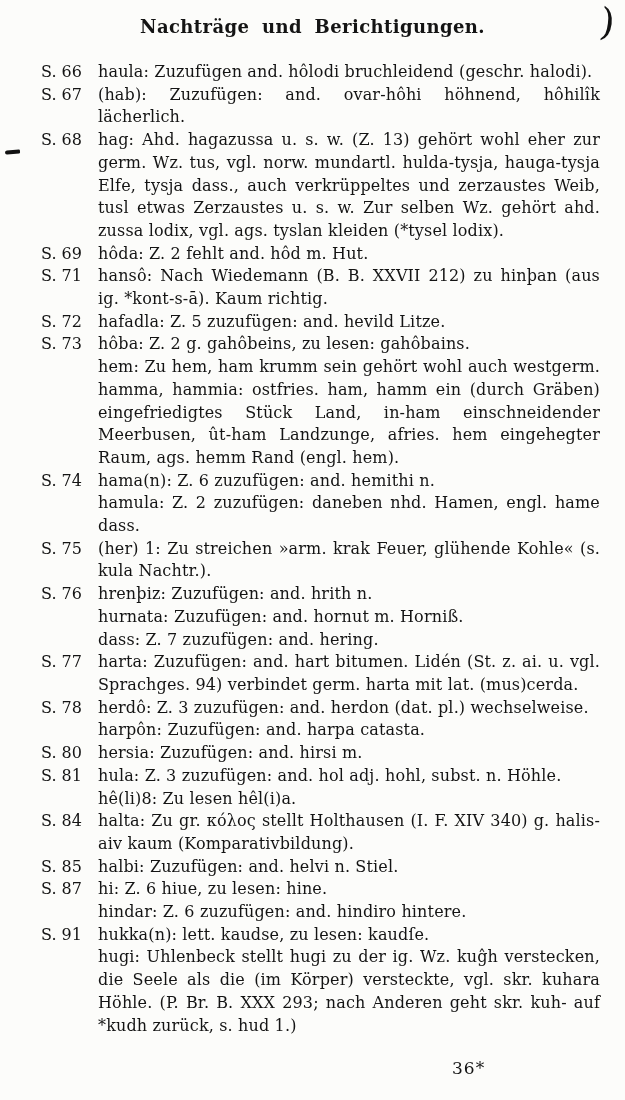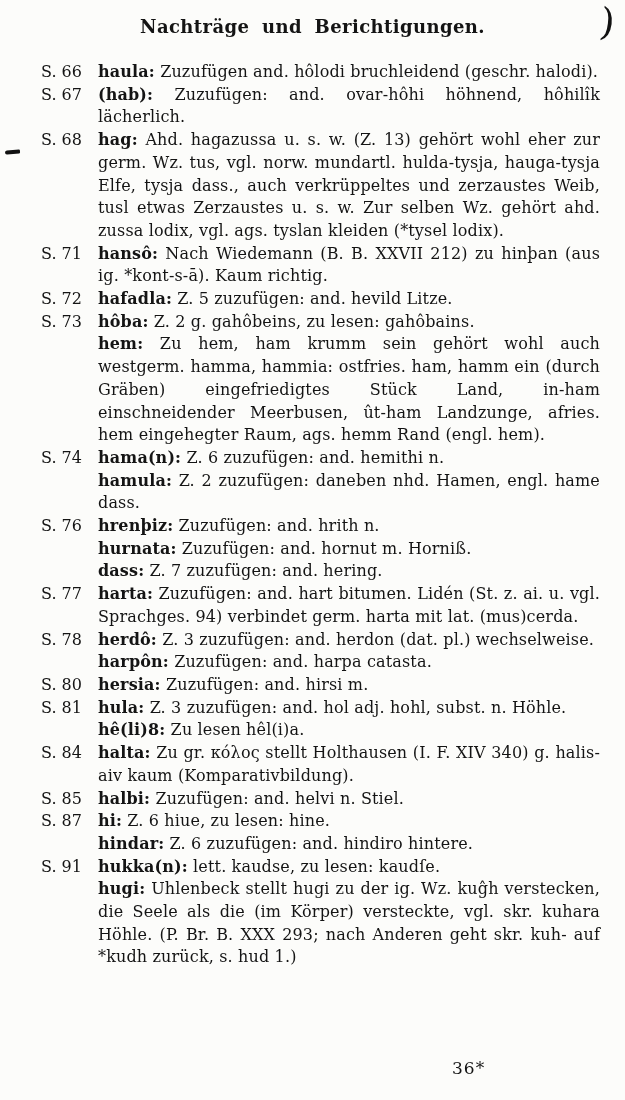--- a/index.html
+++ b/index.html
@@ -47,21 +47,21 @@
     white-space:nowrap;
   }
   .entry .body {
     flex:1;
     margin:0;
     font-size:16px;
     line-height:22.7px;
     text-align:justify;
     letter-spacing:0.15px;
   }
-  .entry .head { font-weight:700; }
+  .entry .head { font-weight:400; }
   .footer-sig {
     position:absolute;
     left:452px; top:1058px;
     font-size:17px;
     letter-spacing:1px;
   }
 </style>
 </head>
 <body>
 
@@ -79,20 +79,24 @@
   <div class="entry">
     <span class="ref">S. 67</span>
     <p class="body"><b class="head">(hab):</b> <span>Zuzufügen: and. ovar-hôhi höhnend, hôhilîk lächerlich.</span></p>
   </div>
 
   <div class="entry">
     <span class="ref">S. 68</span>
     <p class="body"><b class="head">hag:</b> <span>Ahd. hagazussa u. s. w. (Z. 13) gehört wohl eher zur germ. Wz. tus, vgl. norw. mundartl. hulda-tysja, hauga-tysja Elfe, tysja dass., auch verkrüppeltes und zerzaustes Weib, tusl etwas Zerzaustes u. s. w. Zur selben Wz. gehört ahd. zussa lodix, vgl. ags. tyslan kleiden (*tysel lodix).</span></p>
   </div>
 
+  <div class="entry">
+    <span class="ref">S. 69</span>
+    <p class="body"><b class="head">hôda:</b> <span>Z. 2 fehlt and. hôd m. Hut.</span></p>
+  </div>
 
   <div class="entry">
     <span class="ref">S. 71</span>
     <p class="body"><b class="head">hansô:</b> <span>Nach Wiedemann (B. B. XXVII 212) zu hinþan (aus ig. *kont-s-ā). Kaum richtig.</span></p>
   </div>
 
   <div class="entry">
     <span class="ref">S. 72</span>
     <p class="body"><b class="head">hafadla:</b> <span>Z. 5 zuzufügen: and. hevild Litze.</span></p>
   </div>
@@ -110,20 +114,24 @@
   <div class="entry">
     <span class="ref">S. 74</span>
     <p class="body"><b class="head">hama(n):</b> <span>Z. 6 zuzufügen: and. hemithi n.</span></p>
   </div>
 
   <div class="entry">
     <span class="ref"></span>
     <p class="body"><b class="head">hamula:</b> <span>Z. 2 zuzufügen: daneben nhd. Hamen, engl. hame dass.</span></p>
   </div>
 
+  <div class="entry">
+    <span class="ref">S. 75</span>
+    <p class="body"><b class="head">(her) 1:</b> <span>Zu streichen »arm. krak Feuer, glühende Kohle« (s. kula Nachtr.).</span></p>
+  </div>
 
   <div class="entry">
     <span class="ref">S. 76</span>
     <p class="body"><b class="head">hrenþiz:</b> <span>Zuzufügen: and. hrith n.</span></p>
   </div>
 
   <div class="entry">
     <span class="ref"></span>
     <p class="body"><b class="head">hurnata:</b> <span>Zuzufügen: and. hornut m. Horniß.</span></p>
   </div>

